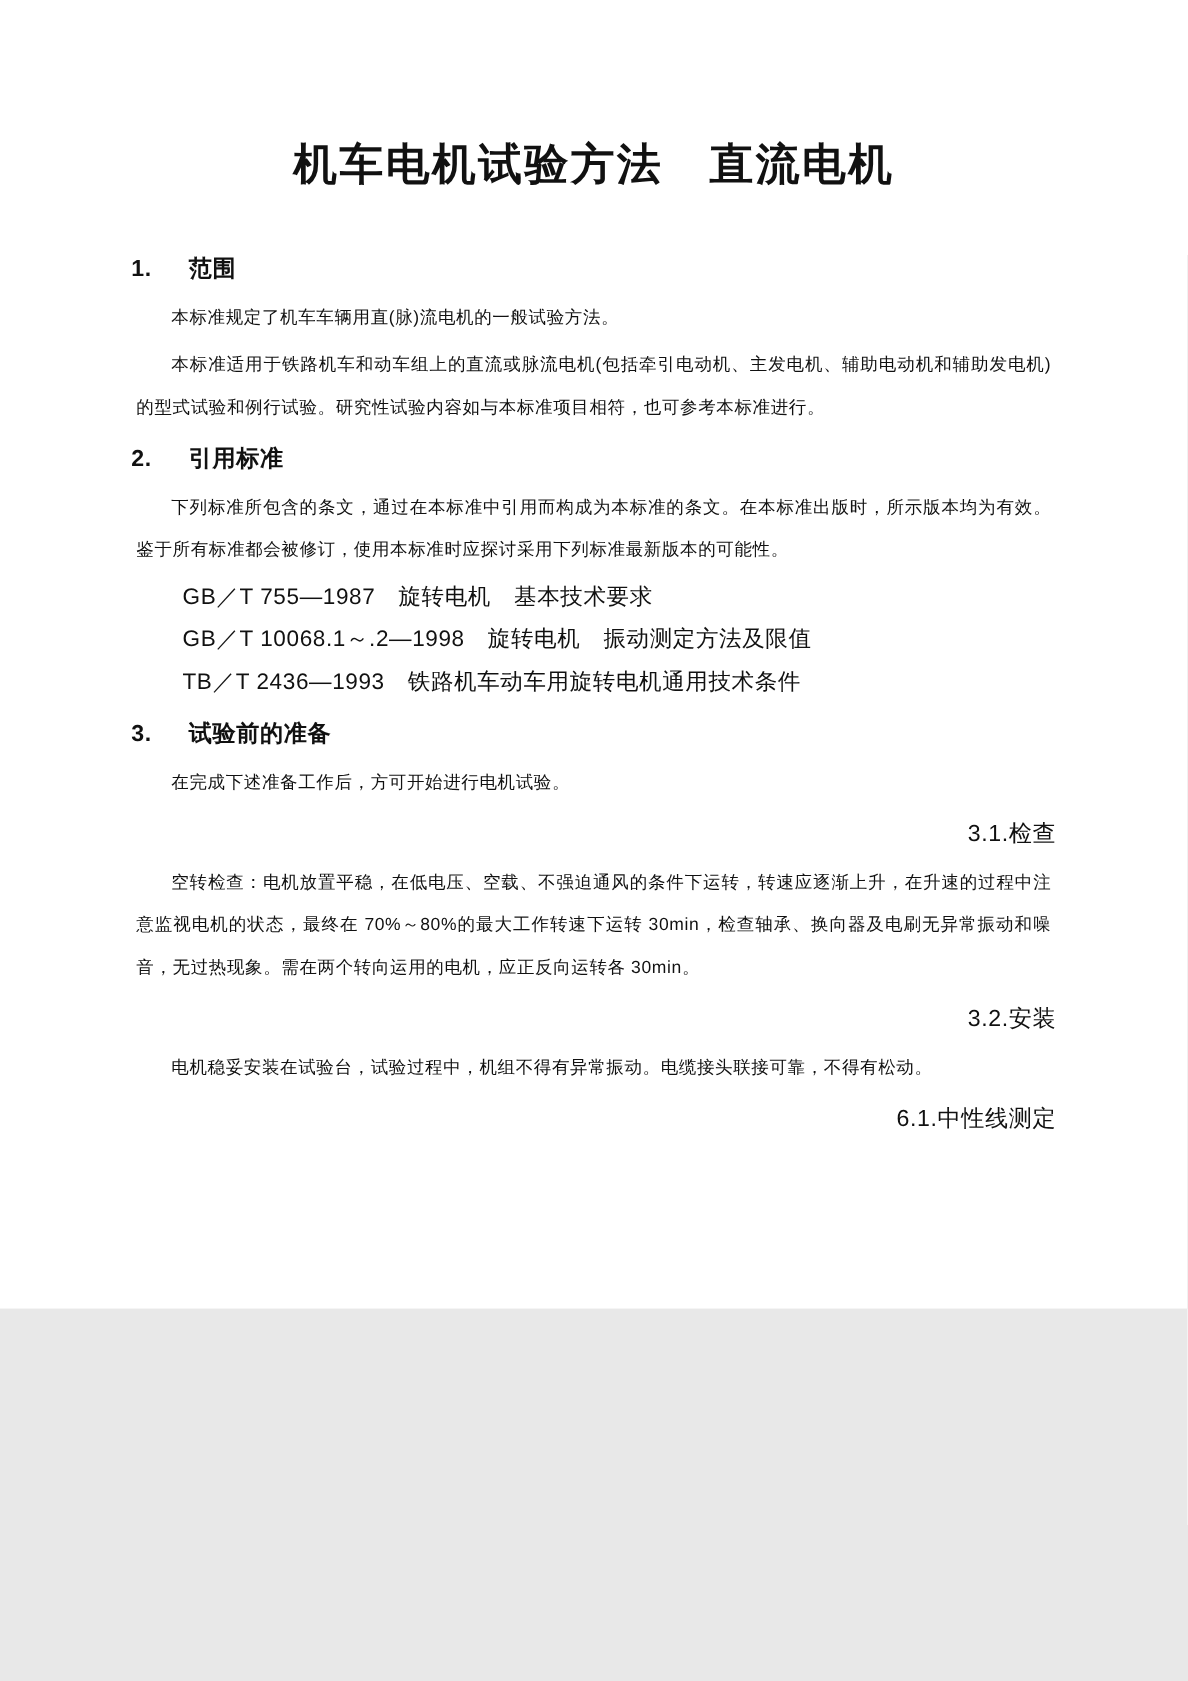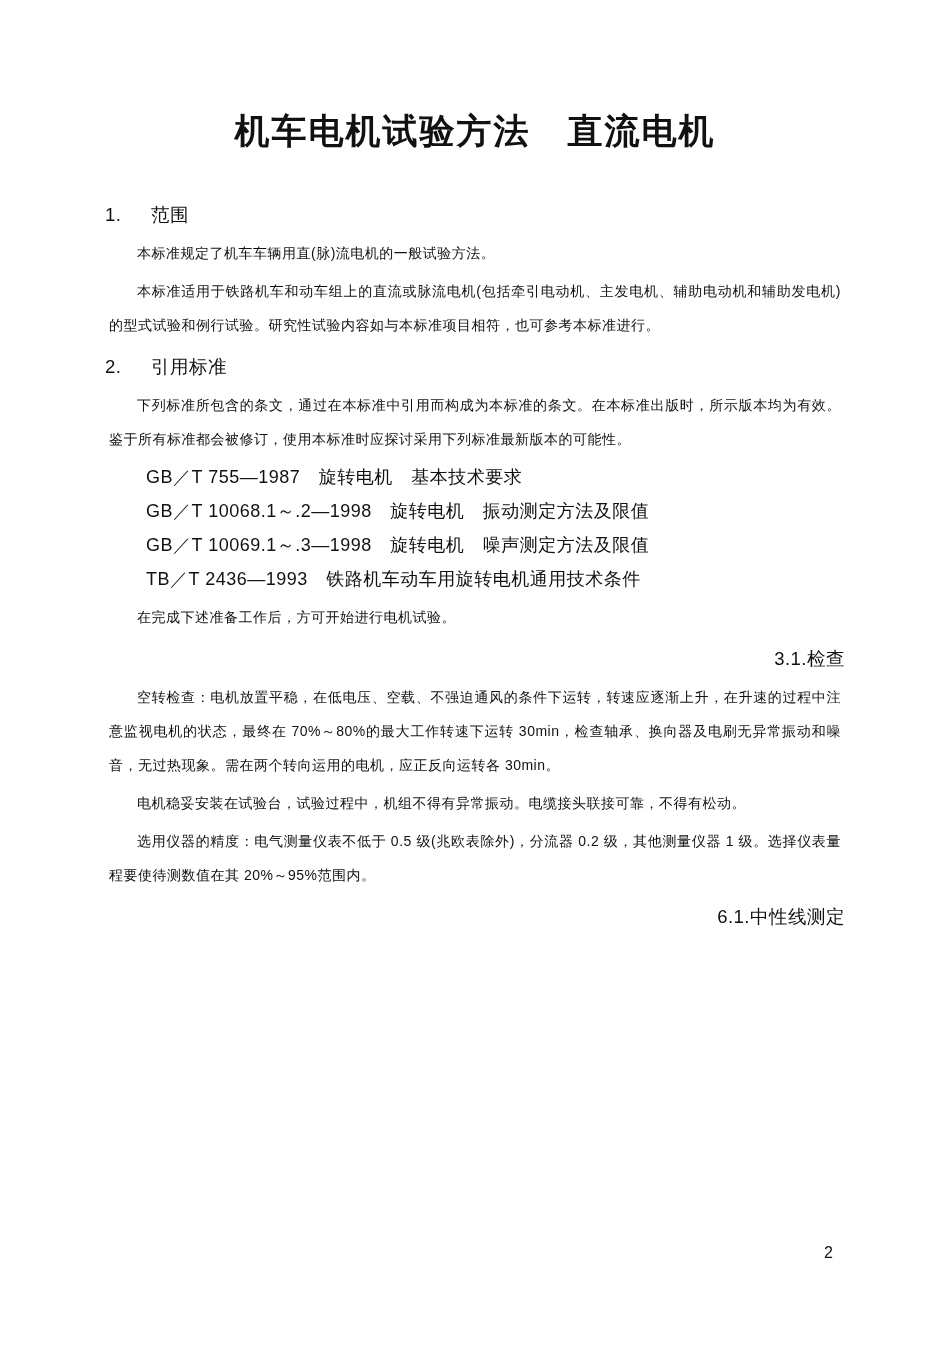--- a/index.html
+++ b/index.html
@@ -3,21 +3,21 @@
 <meta charset="utf-8">
 <style>
   html, body {
     margin: 0;
     padding: 0;
     background: #e8e8e8;
   }
   .page {
     position: relative;
     width: 950px;
-    height: 1345px;
+    height: 1047px;
     margin: 0 auto;
     background: #ffffff;
     color: #111111;
     font-family: "Liberation Sans", "DejaVu Sans", sans-serif;
     overflow: hidden;
   }
   .content {
     position: absolute;
     left: 105px;
     top: 96px;
@@ -30,21 +30,21 @@
     font-size: 35px;
     line-height: 40px;
     font-weight: bold;
     letter-spacing: 2px;
     white-space: pre;
   }
   .sec-heading {
     margin: 12px 0 8px 0;
     font-size: 18.5px;
     line-height: 26px;
-    font-weight: normal;
+    font-weight: bold;
     letter-spacing: 0.5px;
   }
   .sec-heading.lvl2 {
     font-weight: normal;
     text-align: right;
   }
   .sec-num {
     display: inline-block;
     min-width: 46px;
   }
@@ -87,40 +87,40 @@
       <p class="para">本标准规定了机车车辆用直(脉)流电机的一般试验方法。</p>
       <p class="para">本标准适用于铁路机车和动车组上的直流或脉流电机(包括牵引电动机、主发电机、辅助电动机和辅助发电机)的型式试验和例行试验。研究性试验内容如与本标准项目相符，也可参考本标准进行。</p>
     </div>
 
     <div class="section">
       <h2 class="sec-heading lvl1"><span class="sec-num">2.</span><span>引用标准</span></h2>
       <p class="para">下列标准所包含的条文，通过在本标准中引用而构成为本标准的条文。在本标准出版时，所示版本均为有效。鉴于所有标准都会被修订，使用本标准时应探讨采用下列标准最新版本的可能性。</p>
       <ul class="refs">
         <li>GB／T 755—1987　旋转电机　基本技术要求</li>
         <li>GB／T 10068.1～.2—1998　旋转电机　振动测定方法及限值</li>
-        <li>GB／T 10069.1～.3—1998　旋转电机　噪声测定方法及限值</li>
         <li>TB／T 2436—1993　铁路机车动车用旋转电机通用技术条件</li>
       </ul>
     </div>
 
     <div class="section">
+      <h2 class="sec-heading lvl1"><span class="sec-num">3.</span><span>试验前的准备</span></h2>
       <p class="para">在完成下述准备工作后，方可开始进行电机试验。</p>
     </div>
 
     <div class="section">
       <h2 class="sec-heading lvl2"><span class="sec-num">3.1.</span><span>检查</span></h2>
       <p class="para">空转检查：电机放置平稳，在低电压、空载、不强迫通风的条件下运转，转速应逐渐上升，在升速的过程中注意监视电机的状态，最终在 70%～80%的最大工作转速下运转 30min，检查轴承、换向器及电刷无异常振动和噪音，无过热现象。需在两个转向运用的电机，应正反向运转各 30min。</p>
     </div>
 
     <div class="section">
+      <h2 class="sec-heading lvl2"><span class="sec-num">3.2.</span><span>安装</span></h2>
       <p class="para">电机稳妥安装在试验台，试验过程中，机组不得有异常振动。电缆接头联接可靠，不得有松动。</p>
     </div>
 
     <div class="section">
-      <p class="para">选用仪器的精度：电气测量仪表不低于 0.5 级(兆欧表除外)，分流器 0.2 级，其他测量仪器 1 级。选择仪表量程要使待测数值在其 20%～95%范围内。</p>
     </div>
 
     <div class="section">
       <h2 class="sec-heading lvl2"><span class="sec-num">6.1.</span><span>中性线测定</span></h2>
     </div>
 
   </div>
 
   <div class="page-number">2</div>
 </div>

